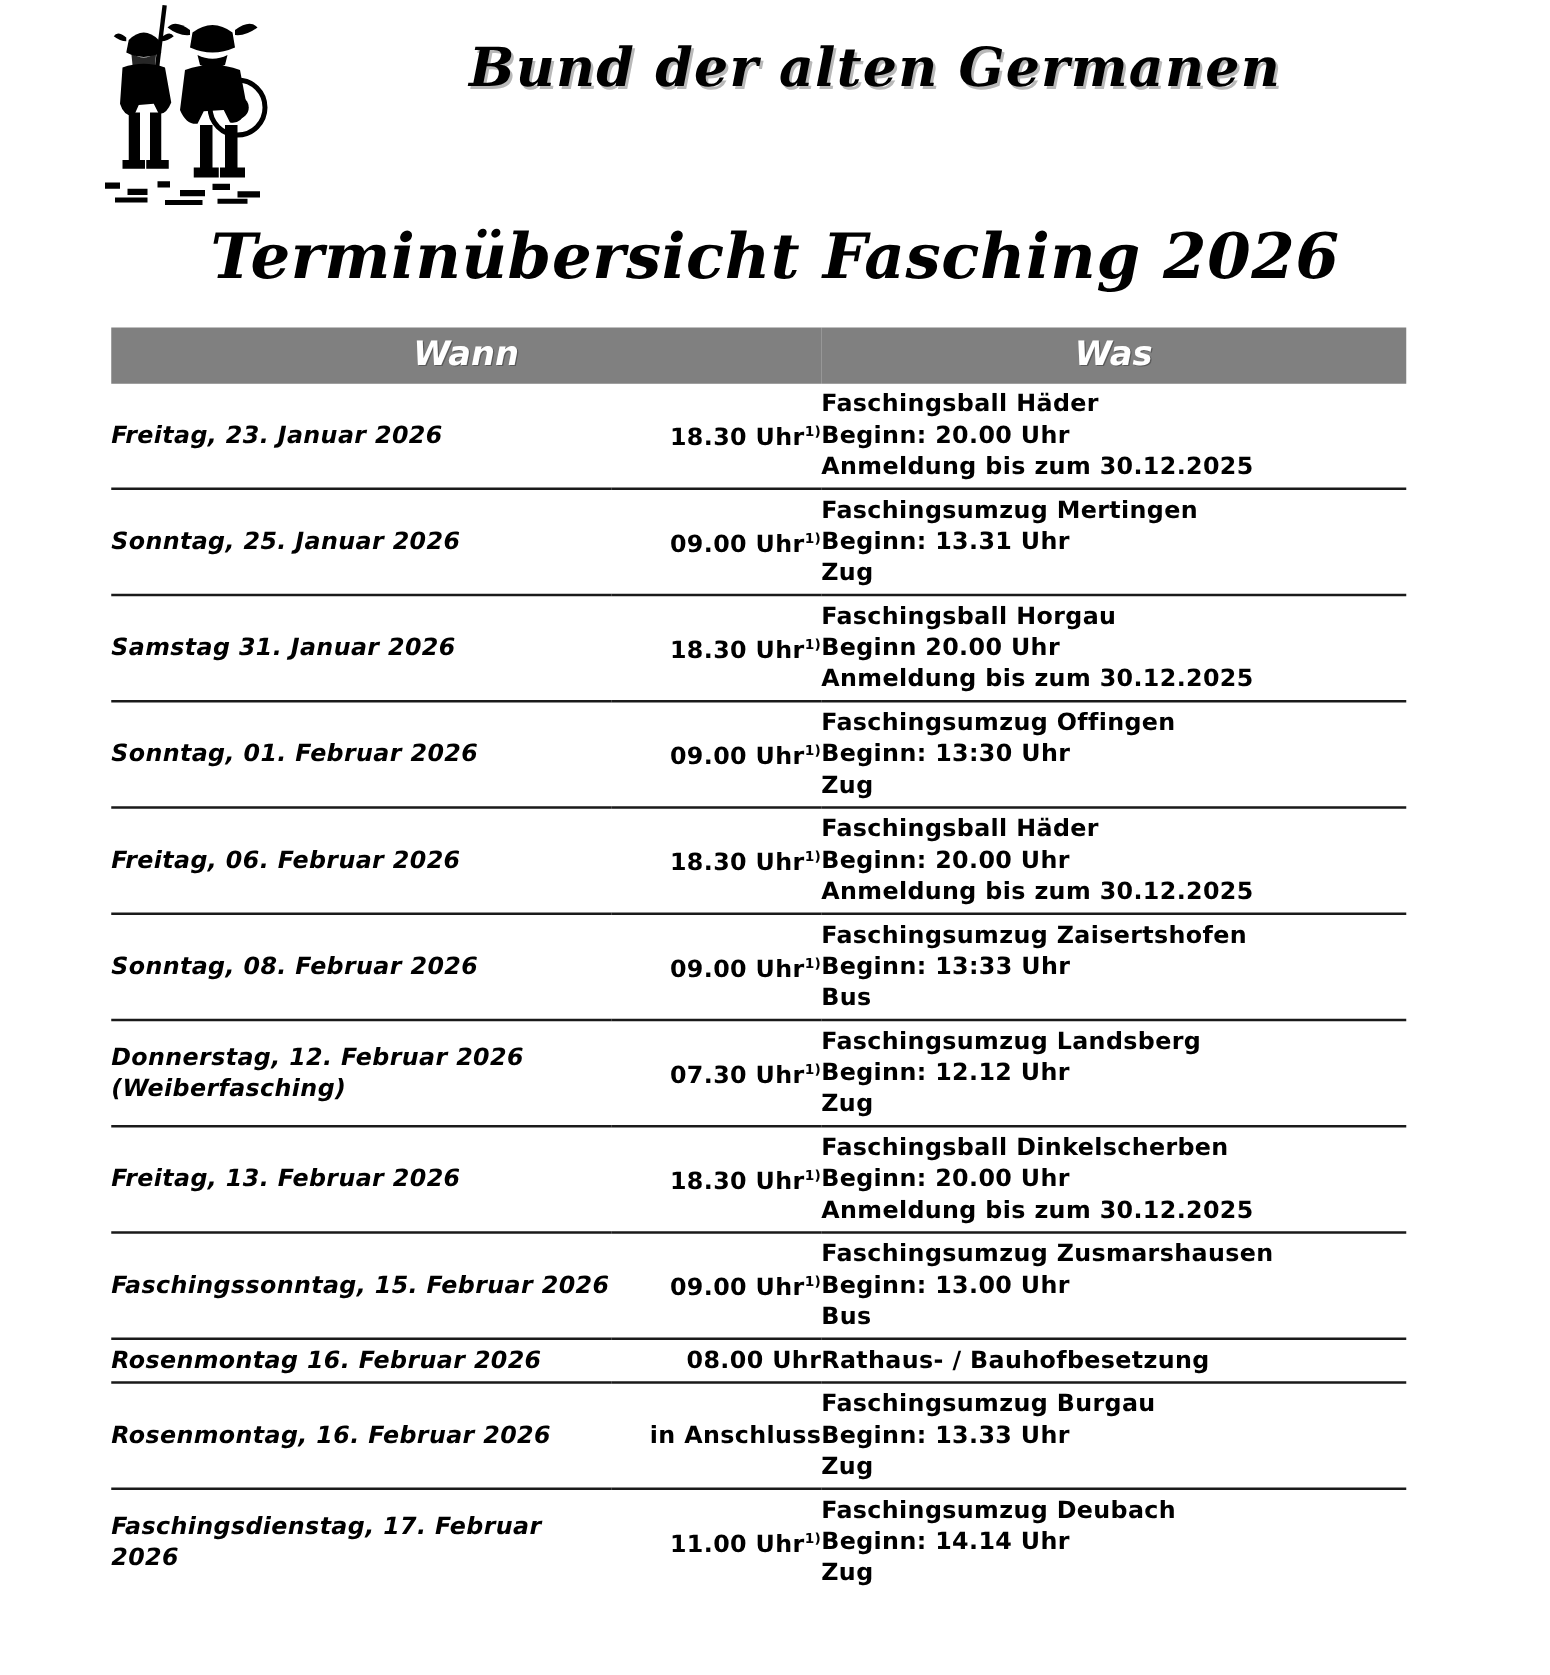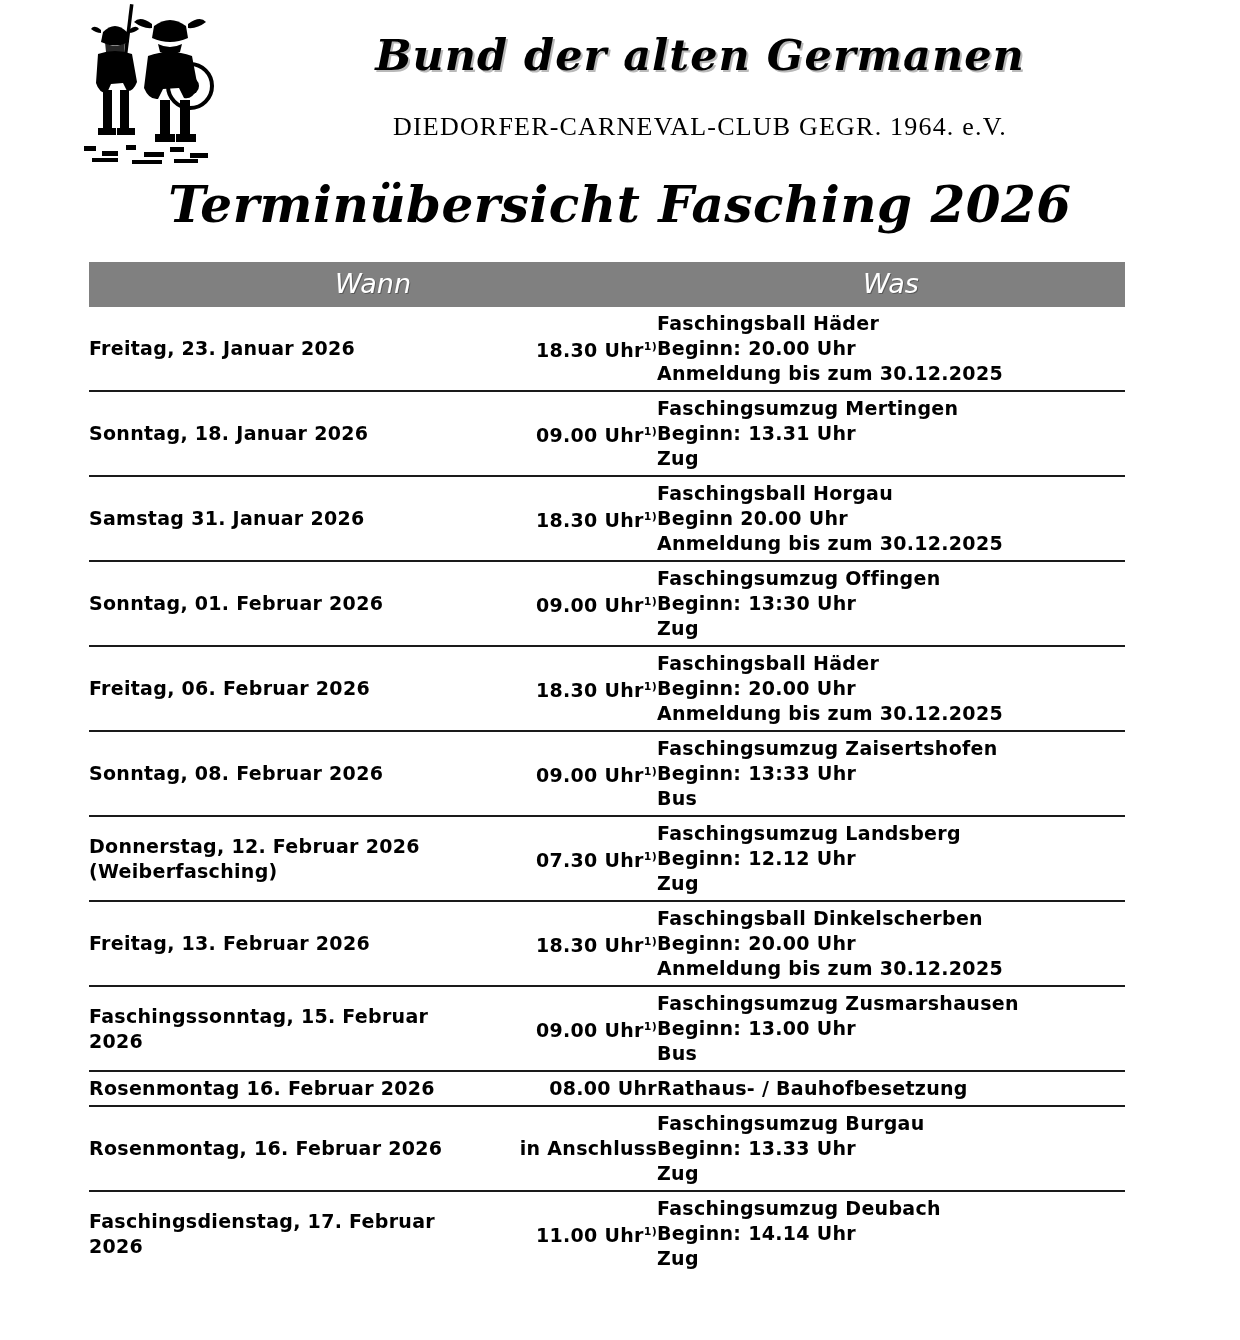--- a/index.html
+++ b/index.html
@@ -85,21 +85,21 @@
     table-layout: fixed;
   }
   table.sched col.c-when  { width: 400px; }
   table.sched col.c-time  { width: 168px; }
   table.sched col.c-what  { width: 468px; }
 
   table.sched thead th {
     background: #808080;
     color: #ffffff;
     font-family: "DejaVu Sans", sans-serif;
-    font-weight: 400;
+    font-weight: 700;
     font-style: italic;
     font-size: 27px;
     padding: 6px 0 8px 0;
     height: 30px;
     border: 0;
     text-align: center;
     text-shadow: 1px 1px 0 #5a5a5a;
   }
   table.sched thead th.th-when { text-align: center; }
   table.sched thead th.th-what { text-align: center; padding-left: 0px;}
@@ -113,21 +113,21 @@
     font-family: "DejaVu Sans", sans-serif;
     font-weight: 700;
     font-size: 19px;
     line-height: 25px;
     letter-spacing: 0.3px;
   }
   td.when { padding-left: 10px; }
   td.time { text-align: right; padding-right: 33px; white-space: nowrap; }
   td.what { padding-left: 0px; }
 
-  .when-line { display: block; }
+  .when-line { display: block; font-style: italic; }
   .what-line { display: block; white-space: nowrap; }
   .time-sup { font-size: 11px; vertical-align: super; }
 </style>
 </head>
 <body>
 
 <div class="doc-header">
 
   <div class="crest">
     <svg viewBox="0 0 150 165" width="150" height="165" aria-hidden="true">
@@ -174,21 +174,20 @@
         <rect x="100" y="143" width="14" height="5"></rect>
         <rect x="120" y="149" width="18" height="5"></rect>
         <rect x="22" y="154" width="26" height="4"></rect>
         <rect x="62" y="156" width="30" height="4"></rect>
         <rect x="104" y="155" width="24" height="4"></rect>
       </g>
     </svg>
   </div>
 
   <div class="club-name">Bund der alten Germanen</div>
-  <div class="club-sub">DIEDORFER-CARNEVAL-CLUB GEGR. 1964. e.V.</div>
 </div>
 
 <div class="doc-title">Terminübersicht Fasching 2026</div>
 
 <div class="sched-wrap">
   <table class="sched">
     <colgroup>
       <col class="c-when">
       <col class="c-time">
       <col class="c-what">
@@ -206,21 +205,21 @@
           </td>
           <td class="time"><span>18.30 Uhr</span><span class="time-sup">1)</span></td>
           <td class="what">
             <span class="what-line">Faschingsball  Häder</span>
             <span class="what-line">Beginn: 20.00 Uhr</span>
             <span class="what-line">Anmeldung bis zum 30.12.2025</span>
           </td>
         </tr>
         <tr>
           <td class="when">
-            <span class="when-line">Sonntag, 18. Januar 2026</span>
+            <span class="when-line">Sonntag, 25. Januar 2026</span>
           </td>
           <td class="time"><span>09.00 Uhr</span><span class="time-sup">1)</span></td>
           <td class="what">
             <span class="what-line">Faschingsumzug  Mertingen</span>
             <span class="what-line">Beginn: 13.31 Uhr</span>
             <span class="what-line">Zug</span>
           </td>
         </tr>
         <tr>
           <td class="when">

